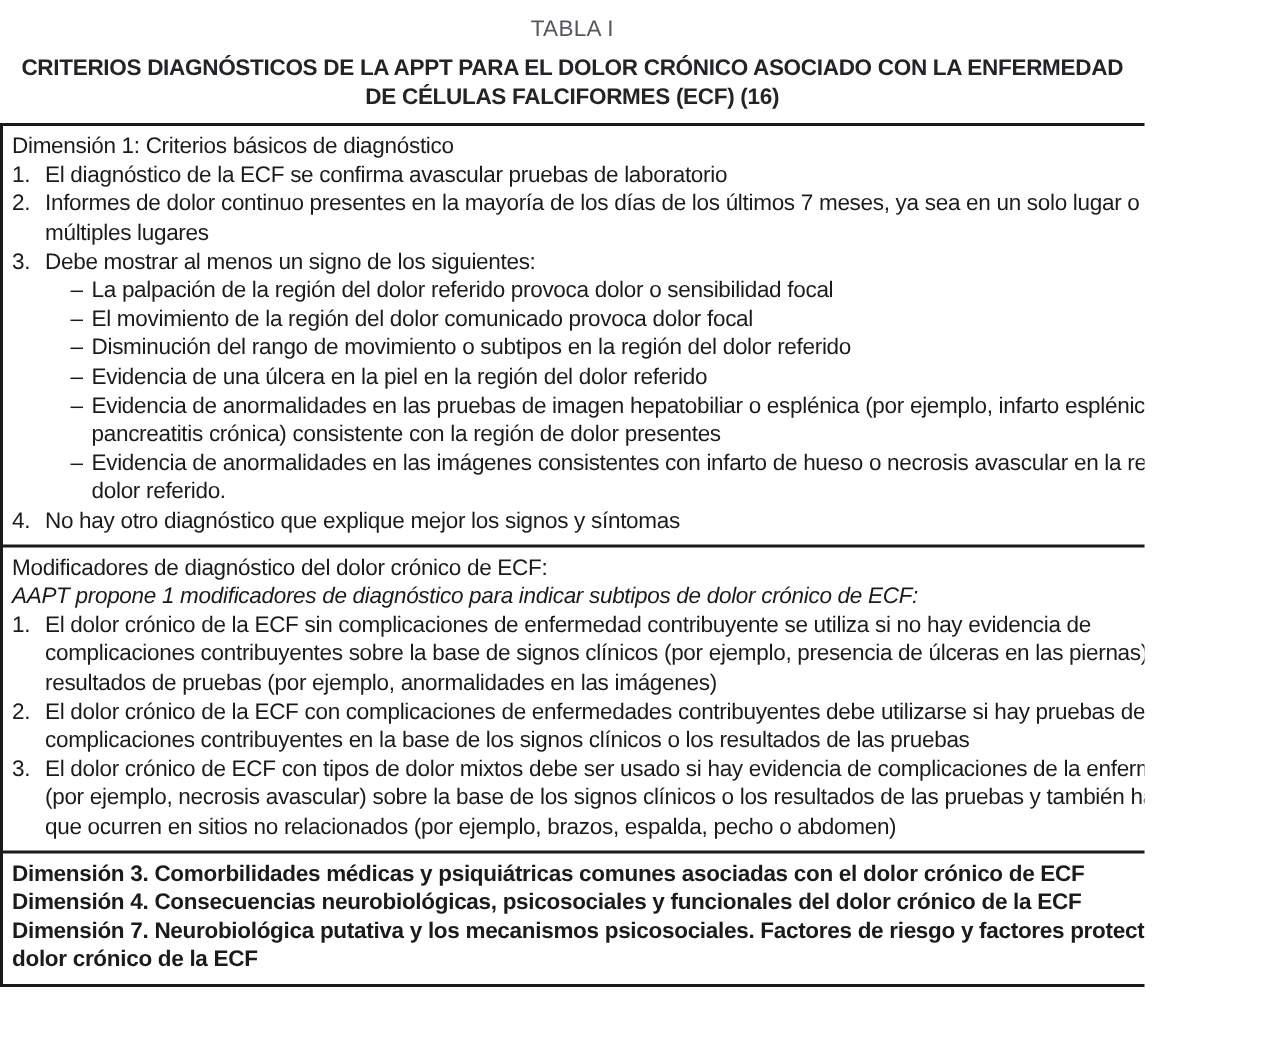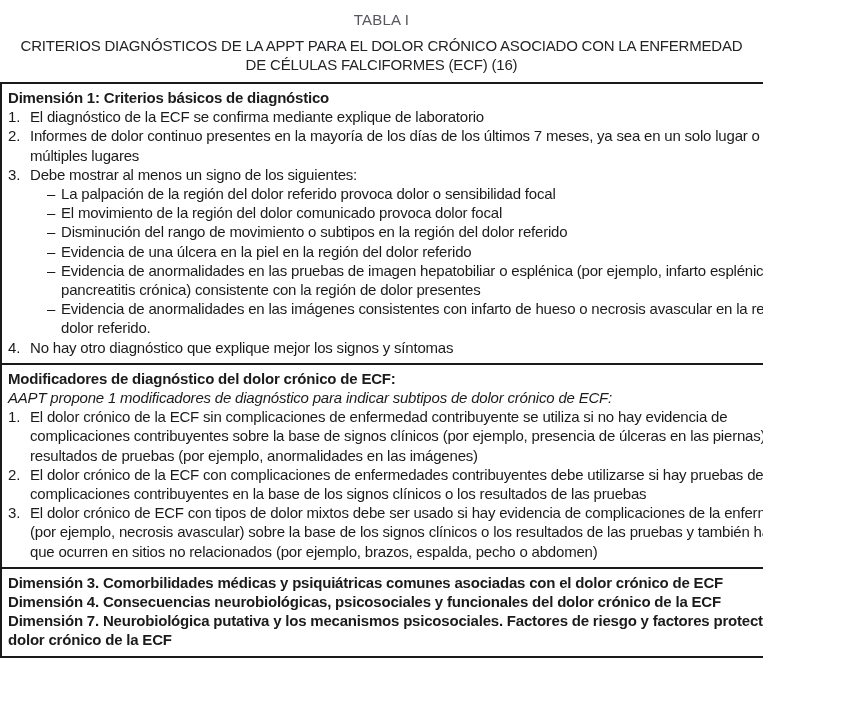--- a/index.html
+++ b/index.html
@@ -21,37 +21,37 @@
     letter-spacing: 0.2px;
     font-weight: normal;
   }
   .table-title {
     margin-top: 7px;
     font-size: 15px;
     line-height: 19px;
     color: #232428;
     letter-spacing: -0.2px;
     white-space: pre-line;
-    font-weight: normal;
+    font-weight: bold;
   }
   .box {
     margin: 8px auto 0 auto;
     width: 838px;
     border: 2px solid #1a1a1a;
     background: #ffffff;
   }
   .sec {
     padding: 4px 8px 6px 6px;
     font-size: 15px;
     line-height: 19.2px;
     letter-spacing: -0.2px;
     color: #1b1b1b;
   }
   .sec + .sec { border-top: 2px solid #1a1a1a; }
-  .sec-heading { font-weight: bold; }
+  .sec-heading { font-weight: normal; }
   .subheading { font-style: italic; }
   .item { display: flex; }
   .marker { flex: 0 0 22px; }
   .itext { flex: 1 1 auto; }
   .subitem { display: flex; padding-left: 39px; }
   .dash { flex: 0 0 14px; }
   .bline { font-weight: bold; }
 </style>
 </head>
 <body>
@@ -64,21 +64,21 @@
 DE CÉLULAS FALCIFORMES (ECF) (16)</div>
   </div>
 
   <div class="box">
 
     <section class="sec">
       <div class="sec-heading">Dimensión 1: Criterios básicos de diagnóstico</div>
 
       <div class="item">
         <span class="marker">1.</span>
-        <span class="itext">El diagnóstico de la ECF se confirma mediante explique de laboratorio</span>
+        <span class="itext">El diagnóstico de la ECF se confirma avascular pruebas de laboratorio</span>
       </div>
 
       <div class="item">
         <span class="marker">2.</span>
         <span class="itext">Informes de dolor continuo presentes en la mayoría de los días de los últimos 7 meses, ya sea en un solo lugar o en múltiples lugares</span>
       </div>
 
       <div class="item">
         <span class="marker">3.</span>
         <span class="itext">Debe mostrar al menos un signo de los siguientes:</span>

